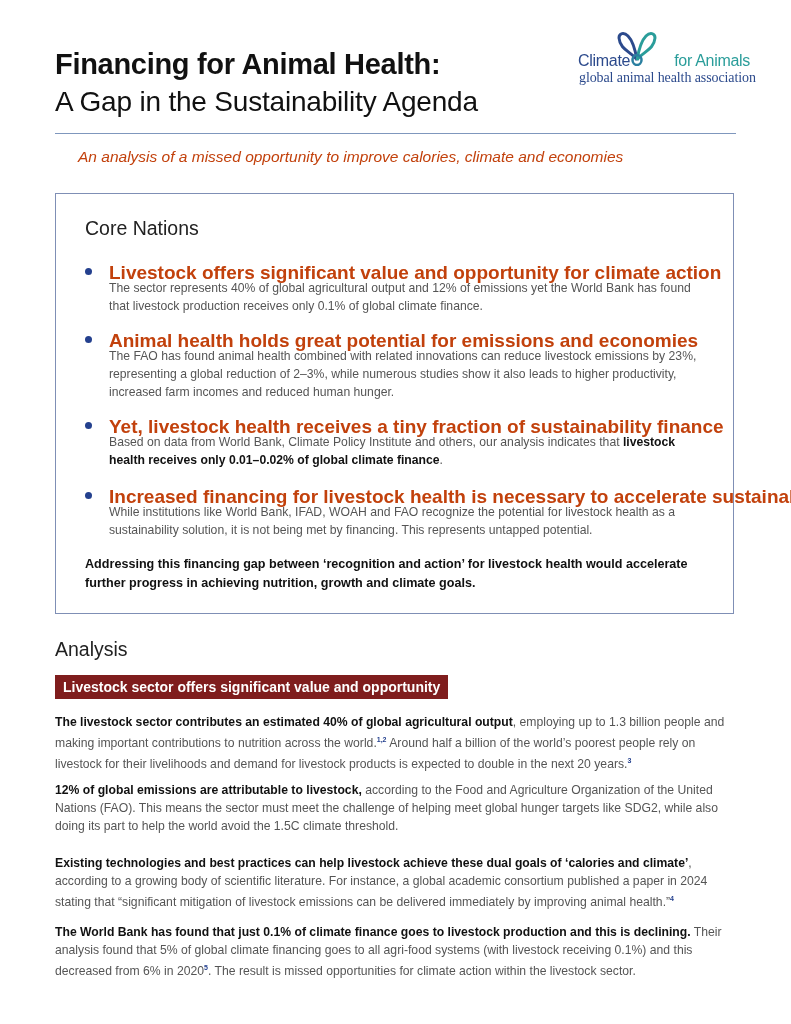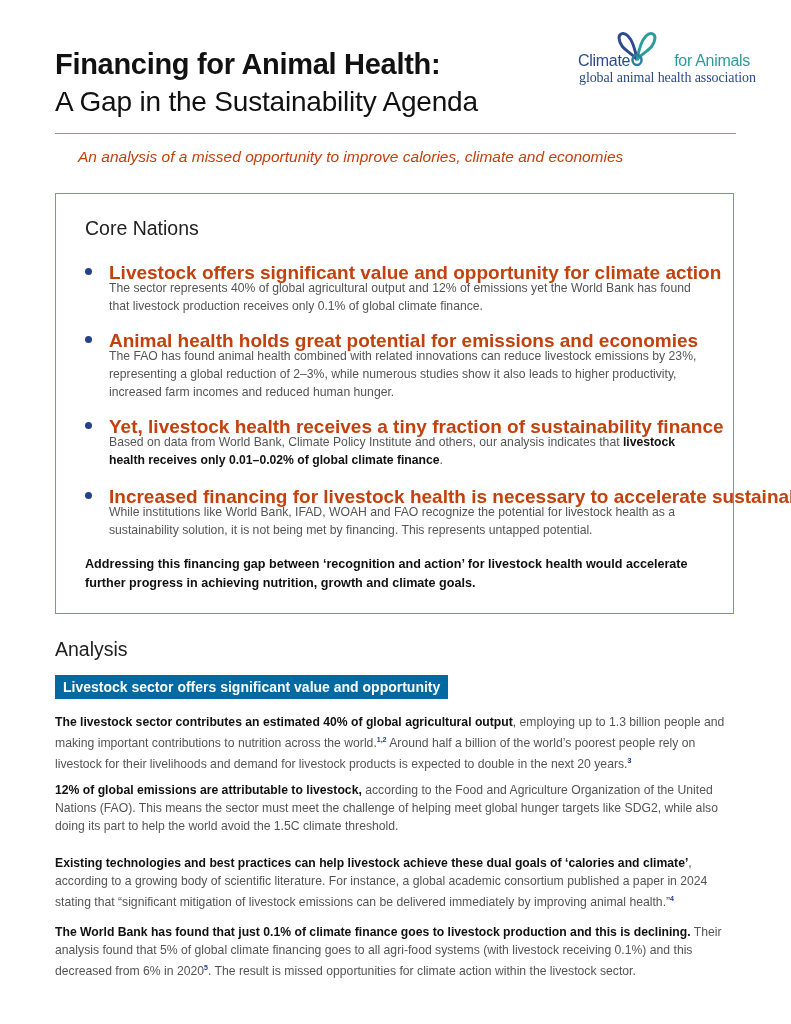--- a/index.html
+++ b/index.html
@@ -17,21 +17,21 @@
   .subtitle { position: absolute; left: 55px; top: 148px; font-size: 15.5px; font-style: italic; color: #c2410c; margin-left: 23px; }
   .findings-box { position: absolute; left: 55px; top: 193px; width: 679px; height: 421px; border: 1.5px solid #7f8fb5; box-sizing: border-box; }
   .findings-title { position: absolute; left: 85px; top: 217px; font-size: 19.5px; color: #222; }
   .finding { position: absolute; left: 85px; width: 630px; }
   .finding .bullet { position: absolute; left: 0; top: 6px; width: 7px; height: 7px; border-radius: 50%; background: #24408e; }
   .finding .head { position: absolute; left: 24px; top: 0; font-size: 19px; font-weight: bold; color: #c2410c; white-space: nowrap; }
   .finding .body { position: absolute; left: 24px; top: 17px; width: 600px; font-size: 12.2px; line-height: 18px; color: #555; }
   .finding .body b { color: #111; }
   .closing { position: absolute; left: 85px; top: 555px; width: 620px; font-size: 12.6px; line-height: 19px; font-weight: bold; color: #111; }
   .analysis-title { position: absolute; left: 55px; top: 638px; font-size: 19.5px; color: #222; text-align: right; }
-  .banner { position: absolute; left: 55px; top: 675px; height: 24px; background: #0369a1; color: #fff; font-size: 14px; font-weight: bold; padding: 0 8px; line-height: 24px; white-space: nowrap; }
+  .banner { position: absolute; left: 55px; top: 675px; height: 24px; background: #7f1d1d; color: #fff; font-size: 14px; font-weight: bold; padding: 0 8px; line-height: 24px; white-space: nowrap; }
   .para { position: absolute; left: 55px; width: 685px; font-size: 12.2px; line-height: 18px; color: #555; }
   .para b { color: #111; }
   .para sup { font-size: 7px; color: #24408e; font-weight: bold; }
 </style>
 </head>
 <body>
 
 <div>
   <div class="title-bold">Financing for Animal Health:</div>
   <div class="title-light">A Gap in the Sustainability Agenda</div>

